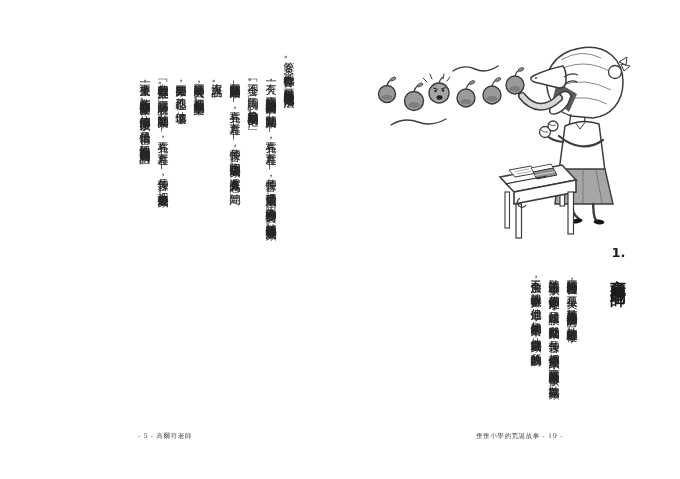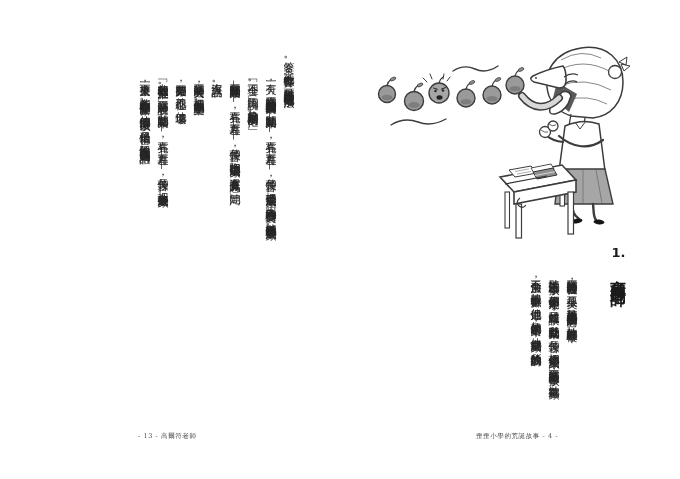--- a/index.html
+++ b/index.html
@@ -65,21 +65,21 @@
       <p class="cont">答案。他不喜歡作弊，可是高爾符老師從來沒有教過他加法。</p>
       <p>有一天，高爾符老師逮到喬抄襲約翰的作業，她開始動耳朵——先右耳，再左耳——伸長舌頭，把喬變成了蘋果。因為約翰讓喬抄襲，所以她也把約翰變成了蘋果。</p>
       <p>「不合理。」陶德說，「約翰只是在幫朋友的忙。」</p>
       <p>高爾符老師開始動耳朵——先右耳，再左耳——伸長舌頭，把陶德變成了蘋果。「還有人有意見嗎？」她問。</p>
       <p>沒有人說話。</p>
       <p>高爾符老師大笑，把三個蘋果放在她的桌上。</p>
       <p>史蒂芬開始哭，他忍不住，他嚇壞了。</p>
       <p>「在我的教室裡不准哭。」高爾符老師說。她開始動耳朵——先右耳，再左耳——伸長舌頭，把史蒂芬變成了蘋果。</p>
       <p>接下來一整天，所有的小孩在教室裡安安靜靜。他們放學回家以後，還是很害怕，怕得不敢跟自己的爸爸媽媽講話。</p>
     </div>
-    <div class="footer left-footer">- 13 - 高爾符老師</div>
+    <div class="footer left-footer">- 5 - 高爾符老師</div>
   </section>
 
   <section class="page right">
 
     <svg class="illo" width="310" height="235" viewBox="0 0 310 235">
 
       <path d="M90,63 q11,-7 22,-2 q11,5 23,-3" fill="none" stroke="#3c3c3c" stroke-width="1.4" stroke-linecap="round"></path>
       <path d="M28,117 q13,-8 27,-3 q13,5 28,-3" fill="none" stroke="#3c3c3c" stroke-width="1.4" stroke-linecap="round"></path>
 
       <g>
@@ -184,16 +184,16 @@
     <div class="chapter">
       <span class="num">1.</span><span>高爾符老師</span>
     </div>
 
     <div class="vtext right-text">
       <p>高爾符老師的舌頭很長，耳朵很尖。她是歪歪小學裡面最凶的老師。她教的班級在三十樓。</p>
       <p>她警告班上的小孩：「你們如果不守規矩，或是回答錯誤，我就會動動耳朵，伸長舌頭，把你們變成蘋果！」高爾符老師不喜歡小孩，她喜歡蘋果。</p>
       <p>喬不會加法，他根本不會數數。但他知道，如果他的答案錯了，他就會變成蘋果，所以他抄約翰的</p>
     </div>
 
-    <div class="footer right-footer">歪歪小學的荒誕故事 - 4 -</div>
+    <div class="footer right-footer">歪歪小學的荒誕故事 - 19 -</div>
   </section>
 
 </div>
 
 </body></html>

